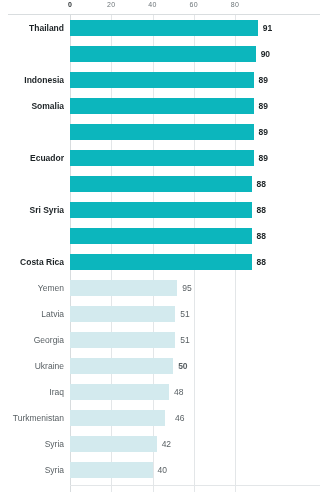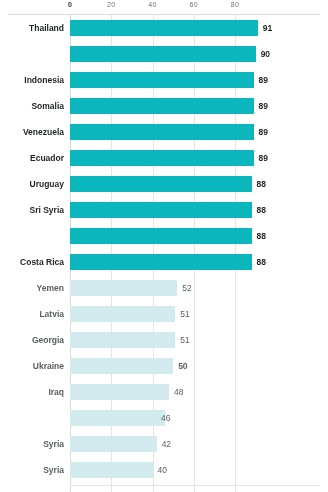--- a/index.html
+++ b/index.html
@@ -93,21 +93,21 @@
     font-size: 8.5px;
     white-space: nowrap;
     overflow: hidden;
   }
   .row.primary .row-label {
     color: #1d2326;
     font-weight: bold;
   }
   .row.secondary .row-label {
     color: #585f63;
-    font-weight: bold;
+    font-weight: normal;
   }
   .bar {
     position: absolute;
     left: 70px;
     top: 5px;
     height: 16px;
   }
   .row.primary .bar {
     background: #0cb6bd;
   }
@@ -180,52 +180,50 @@
           <div class="row-label">Indonesia</div>
           <div class="bar" style="width: 183.562px; background: rgb(12, 182, 189);"></div>
           <div class="value" style="left: 258.562px;">89</div>
         </div>
         <div class="row primary">
           <div class="row-label">Somalia</div>
           <div class="bar" style="width: 183.562px; background: rgb(12, 182, 189);"></div>
           <div class="value" style="left: 258.562px;">89</div>
         </div>
         <div class="row primary">
-          <div class="row-label">Venezuela</div>
           <div class="bar" style="width: 183.562px; background: rgb(12, 182, 189);"></div>
           <div class="value" style="left: 258.562px;">89</div>
         </div>
         <div class="row primary">
           <div class="row-label">Ecuador</div>
           <div class="bar" style="width: 183.562px; background: rgb(12, 182, 189);"></div>
           <div class="value" style="left: 258.562px;">89</div>
         </div>
         <div class="row primary">
-          <div class="row-label">Uruguay</div>
           <div class="bar" style="width: 181.5px; background: rgb(12, 182, 189);"></div>
           <div class="value" style="left: 256.5px;">88</div>
         </div>
         <div class="row primary">
           <div class="row-label">Sri Syria</div>
           <div class="bar" style="width: 181.5px; background: rgb(12, 182, 189);"></div>
           <div class="value" style="left: 256.5px;">88</div>
         </div>
         <div class="row primary">
           <div class="bar" style="width: 181.5px; background: rgb(12, 182, 189);"></div>
           <div class="value" style="left: 256.5px;">88</div>
         </div>
         <div class="row primary">
           <div class="row-label">Costa Rica</div>
           <div class="bar" style="width: 181.5px; background: rgb(12, 182, 189);"></div>
           <div class="value" style="left: 256.5px;">88</div>
         </div>
         <div class="row secondary">
           <div class="row-label">Yemen</div>
           <div class="bar" style="width: 107.25px; background: rgb(211, 234, 238);"></div>
-          <div class="value" style="left: 182.25px;">52</div>
+          <div class="value" style="left: 182.25px;">95</div>
         </div>
         <div class="row secondary">
           <div class="row-label">Latvia</div>
           <div class="bar" style="width: 105.188px; background: rgb(211, 234, 238);"></div>
           <div class="value" style="left: 180.188px;">51</div>
         </div>
         <div class="row secondary">
           <div class="row-label">Georgia</div>
           <div class="bar" style="width: 105.188px; background: rgb(211, 234, 238);"></div>
           <div class="value" style="left: 180.188px;">51</div>
@@ -234,22 +232,23 @@
           <div class="row-label">Ukraine</div>
           <div class="bar" style="width: 103.125px; background: rgb(211, 234, 238);"></div>
           <div class="value" style="left: 178.125px; font-weight: bold;">50</div>
         </div>
         <div class="row secondary">
           <div class="row-label">Iraq</div>
           <div class="bar" style="width: 99px; background: rgb(211, 234, 238);"></div>
           <div class="value" style="left: 174px;">48</div>
         </div>
         <div class="row secondary">
+          <div class="row-label">Turkmenistan</div>
           <div class="bar" style="width: 94.875px; background: rgb(211, 234, 238);"></div>
-          <div class="value" style="left: 161px; text-align: right;">46</div>
+          <div class="value" style="left: 175px; text-align: right;">46</div>
         </div>
         <div class="row secondary">
           <div class="row-label">Syria</div>
           <div class="bar" style="width: 86.625px; background: rgb(211, 234, 238);"></div>
           <div class="value" style="left: 161.625px;">42</div>
         </div>
         <div class="row secondary">
           <div class="row-label">Syria</div>
           <div class="bar" style="width: 82.5px; background: rgb(211, 234, 238);"></div>
           <div class="value" style="left: 157.5px;">40</div>

